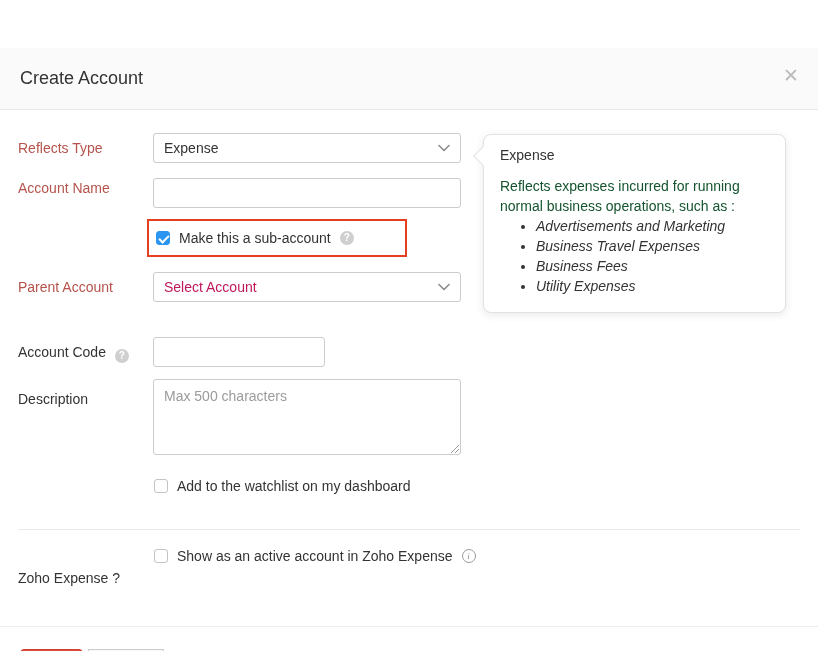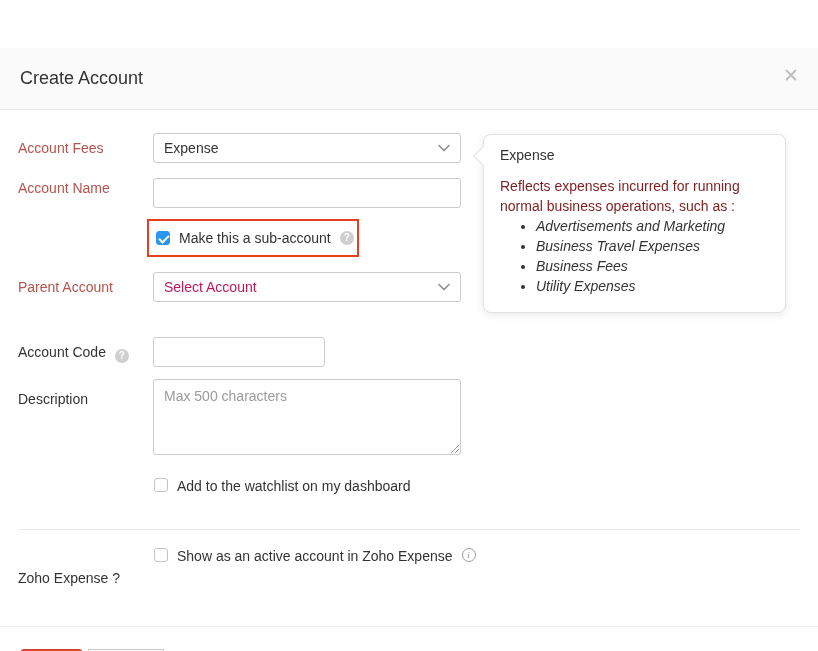--- a/index.html
+++ b/index.html
@@ -49,39 +49,39 @@
   
   .cb { width: 14px; height: 14px; flex: none; border-radius: 3px; position: relative; cursor: pointer; }
   .cb.unchecked { background: #fff; border: 1px solid #c3c3c3; }
   .cb.checked { background: #2b96f1; border: 1px solid #2b96f1; }
   .cb.checked::after {
     content: ""; position: absolute; left: 2px; top: 3px;
     width: 8px; height: 4px;
     border-left: 2px solid #fff; border-bottom: 2px solid #fff;
     transform: rotate(-45deg);
   }
-  .cb-row { display: flex; align-items: flex-start; gap: 9px; }
+  .cb-row { display: flex; align-items: center; gap: 9px; }
   .cb-label { font-size: 14px; color: #333; cursor: pointer; }
 
   
   .help-icon {
     display: inline-block; width: 14px; height: 14px; border-radius: 50%;
     background: #cfcfcf; color: #fff; font-size: 10px; font-weight: bold;
     line-height: 14px; text-align: center; vertical-align: -2px; cursor: pointer;
   }
   .info-icon {
     display: inline-block; width: 14px; height: 14px; border-radius: 50%;
     border: 1px solid #9b9b9b; color: #8b8b8b; font-size: 9px;
     line-height: 12px; text-align: center; font-style: italic;
     font-family: "Liberation Serif", serif; cursor: pointer;
   }
 
   
   .annotation-rect {
-    position: absolute; left: 147px; top: 171px; width: 212px; height: 38px;
+    position: absolute; left: 147px; top: 171px; width: 260px; height: 38px;
     border: 2px solid #e53f22;
     display: flex; align-items: center; padding-left: 7px; gap: 9px;
   }
 
   
   .desc-wrap { position: absolute; left: 153px; top: 331px; width: 308px; height: 76px; }
   .desc-area {
     width: 100%; height: 100%; resize: none;
     border: 1px solid #ccc; border-radius: 3px;
     padding: 8px 10px; font-size: 14px; color: #701a75;
@@ -115,34 +115,34 @@
     background: #fff; border: 1px solid #e2e2e2; border-radius: 8px;
     box-shadow: 0 2px 8px rgba(0,0,0,0.09);
     padding: 12px 16px;
   }
   .info-panel-arrow {
     position: absolute; left: -8px; top: 14px; width: 14px; height: 14px;
     background: #fff; border-left: 1px solid #e2e2e2; border-bottom: 1px solid #e2e2e2;
     transform: rotate(45deg);
   }
   .info-title { font-size: 14px; color: #333; margin-bottom: 13px; }
-  .info-desc { font-size: 14px; color: #7f1d1d; line-height: 20px; width: 266px; }
+  .info-desc { font-size: 14px; color: #14532d; line-height: 20px; width: 266px; }
   .info-list { margin: 0; padding-left: 36px; font-size: 14px; color: #333; line-height: 20px; font-style: italic; }
 </style>
 </head>
 <body>
 
 <div class="modal">
 
   <div class="modal-header">
     <div class="modal-title">Create Account</div>
   </div>
   <div class="close-btn">✕</div>
 
-  <div class="field-label required" style="top:92px;">Account Fees</div>
+  <div class="field-label required" style="top:92px;">Reflects Type</div>
   <div class="select-box" style="top:85px;">
     <span class="select-value">Expense</span>
     <svg class="chevron" viewBox="0 0 12 8">
       <polyline points="1,1.5 6,6.5 11,1.5" fill="none" stroke="#8c8c8c" stroke-width="1.6" stroke-linecap="round" stroke-linejoin="round"></polyline>
     </svg>
   </div>
 
   <div class="field-label required" style="top:132px;">Account Name</div>
   <input class="text-input" style="top: 130px; width: 308px;">
 

